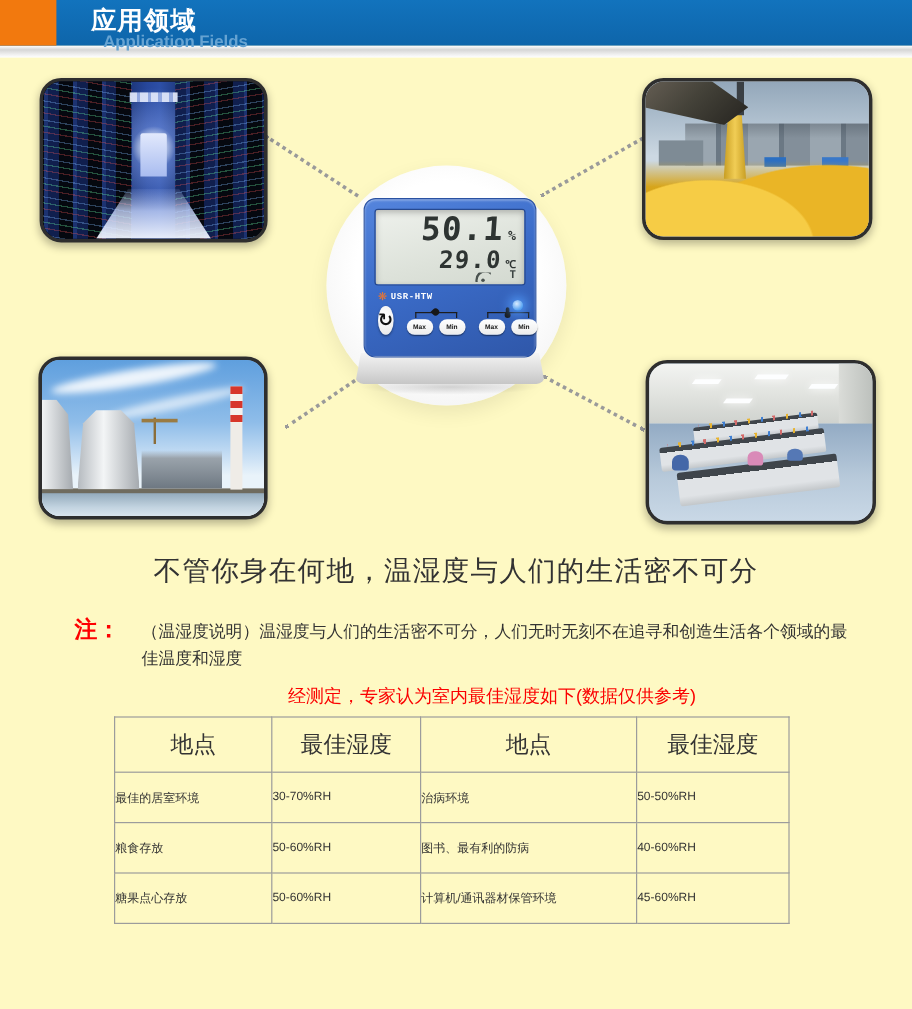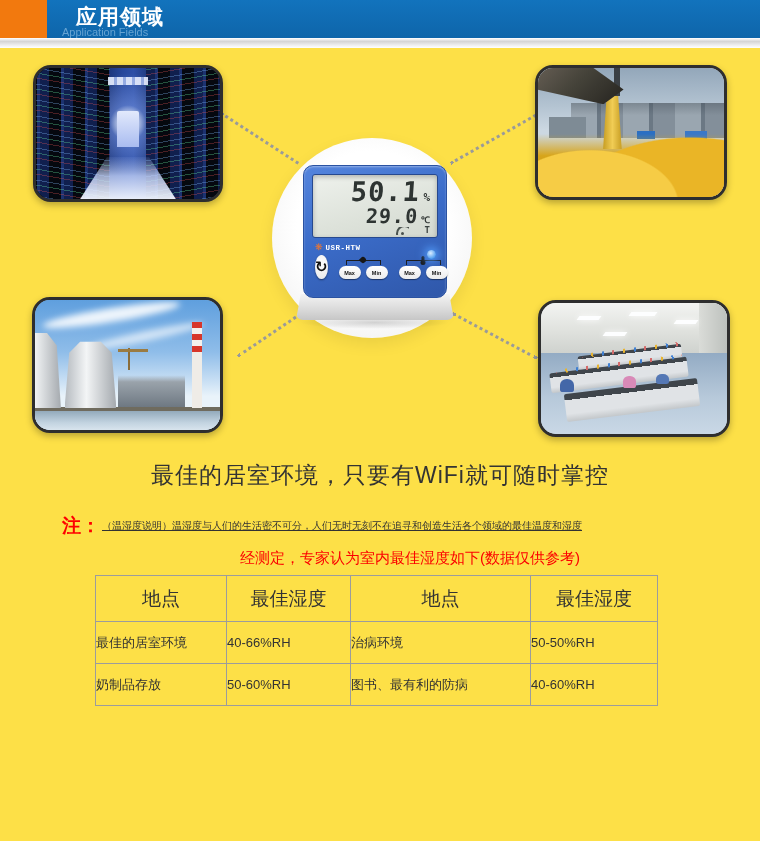--- a/index.html
+++ b/index.html
@@ -1,23 +1,23 @@
 <!DOCTYPE html>
 <html><head>
 <meta charset="utf-8">
 <style>
   * { margin:0; padding:0; box-sizing:border-box; }
   body { background:#ffffff; font-family:"Liberation Sans","DejaVu Sans",sans-serif; }
-  .page { position:relative; width:760px; height:841px; background:#fde047; overflow:hidden; }
+  .page { position:relative; width:760px; height:841px; background:#fef9c3; overflow:hidden; }
 
   
   .hdr { position:relative; width:760px; height:38px; background:linear-gradient(180deg,#1273bd,#0e65aa); }
   .hdr-orange { position:absolute; left:0; top:0; width:47px; height:38px; background:#f2790e; }
   .hdr-title { position:absolute; left:76px; top:3px; color:#ffffff; font-size:21px; font-weight:bold; letter-spacing:1px; }
-  .hdr-sub { position:absolute; left:62px; top:26px; color:#66a3d2; font-size:11px; }
+  .hdr-sub { position:absolute; left:86px; top:26px; color:#66a3d2; font-size:14px;font-weight:bold; }
   .hdr-strip { width:760px; height:10px; background:linear-gradient(180deg,#ffffff 0%,#d6d6d6 35%,#f4f4f4 80%,#ffffff 100%); }
 
   
   .diagram { position:relative; width:760px; height:400px; }
   .photo { position:absolute; border:3px solid #2e2e2e; border-radius:18px; overflow:hidden; box-shadow:0 3px 7px rgba(0,0,0,.28); }
   .photo > div { position:absolute; }
 
   
   .ph-server { left:33px; top:17px; width:190px; height:137px; background:#060a18; }
   .srv-glow { inset:0; background:
@@ -134,28 +134,28 @@
       box-shadow:0 1px 1px rgba(0,0,0,.45); display:flex; align-items:center; justify-content:center;
       font-size:5.5px; font-weight:bold; color:#141414; }
   .led { position:absolute; right:10px; top:64%; width:9px; height:9px; border-radius:50%;
       background:radial-gradient(circle at 40% 35%, #d9ecff, #4e9df0 70%);
       box-shadow:0 0 9px 3px rgba(85,160,255,.85); }
 
   
   .slogan { margin-top:12px; text-align:center; font-size:23px; font-weight:500; color:#333; letter-spacing:1px; }
   .note { display:flex; margin:24px 52px 0 62px; }
   .note-label { color:#fe0000; font-size:19px; font-weight:bold; flex:0 0 auto; line-height:22px; }
-  .note-body { margin-left:2px; font-size:10px; color:#333; line-height:22px;text-decoration:underline; }
+  .note-body { margin-left:18px; font-size:14px; color:#333; line-height:22px; }
   .tbl-intro { margin-top:12px; text-align:center; color:#fb0000; font-size:15px; position:relative; left:30px; }
 
   
   table.hum { border-collapse:collapse; margin:7px 0 0 95px; width:562px; table-layout:fixed; }
   table.hum th, table.hum td { border:1px solid #9c9c9c; vertical-align:middle; color:#333; }
   table.hum th { height:46px; font-size:19px; font-weight:normal; }
-  table.hum td { height:42px; font-size:13px; }
+  table.hum td { height:42px; font-size:10px; }
   .c1 { width:131px; } .c2 { width:124px; } .c3 { width:180px; } .c4 { width:127px; }
 </style>
 </head>
 <body>
 
 <div class="page">
 
   <div class="hdr">
     <div class="hdr-orange"></div>
     <div class="hdr-title">应用领域</div>
@@ -260,21 +260,21 @@
             <span class="thermo-icon"></span>
           </div>
           <div class="mini-btn">Max</div>
           <div class="mini-btn">Min</div>
         </div>
       </div>
       <div class="led"></div>
     </div>
   </div>
 
-  <div class="slogan">最佳的居室环境，只要有WiFi就可随时掌控</div>
+  <div class="slogan">不管你身在何地，温湿度与人们的生活密不可分</div>
 
   <div class="note">
     <div class="note-label">注：</div>
     <div class="note-body">
       <div>（温湿度说明）温湿度与人们的生活密不可分，人们无时无刻不在追寻和创造生活各个领域的最佳温度和湿度</div>
     </div>
   </div>
 
   <div class="tbl-intro">经测定，专家认为室内最佳湿度如下(数据仅供参考)</div>
 
@@ -289,26 +289,32 @@
       <tr>
         <th>地点</th>
         <th>最佳湿度</th>
         <th>地点</th>
         <th>最佳湿度</th>
       </tr>
     </thead>
     <tbody>
       <tr>
         <td>最佳的居室环境</td>
-        <td>40-66%RH</td>
+        <td>30-70%RH</td>
         <td>治病环境</td>
         <td>50-50%RH</td>
       </tr>
       <tr>
-        <td>奶制品存放</td>
+        <td>粮食存放</td>
         <td>50-60%RH</td>
         <td>图书、最有利的防病</td>
         <td>40-60%RH</td>
       </tr>
+      <tr>
+        <td>糖果点心存放</td>
+        <td>50-60%RH</td>
+        <td>计算机/通讯器材保管环境</td>
+        <td>45-60%RH</td>
+      </tr>
     </tbody>
   </table>
 
 </div>
 
 </body></html>

